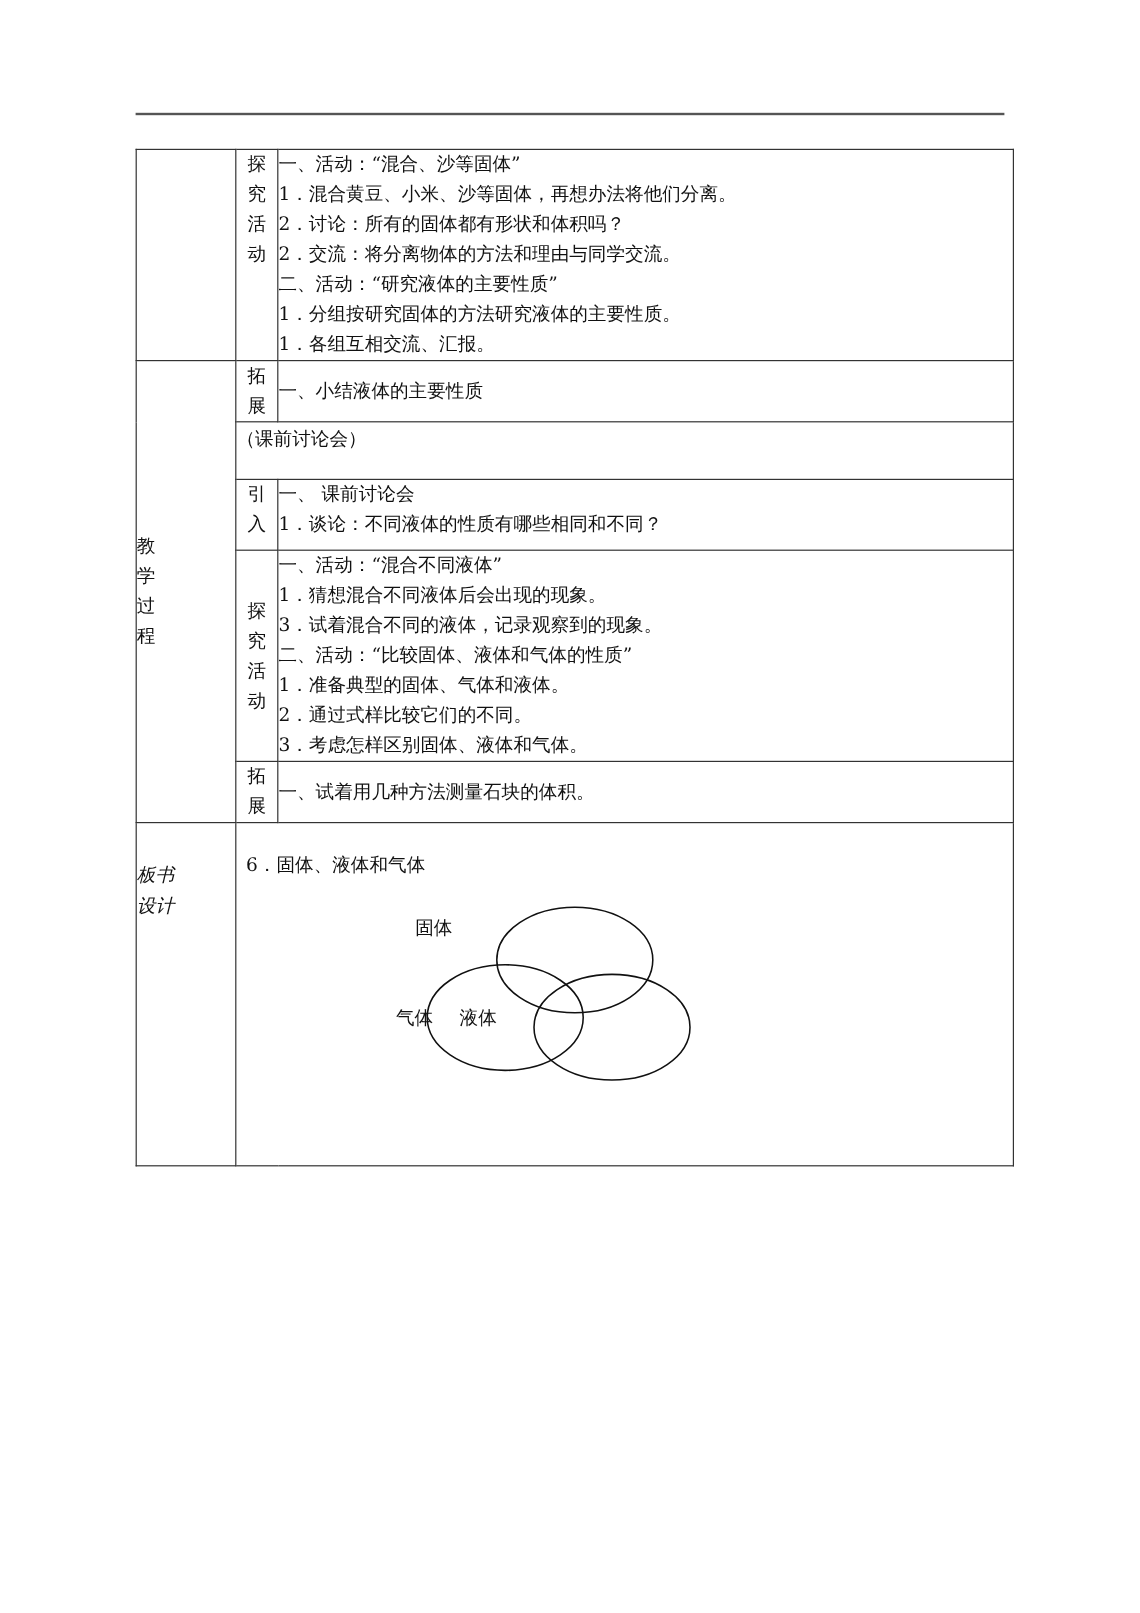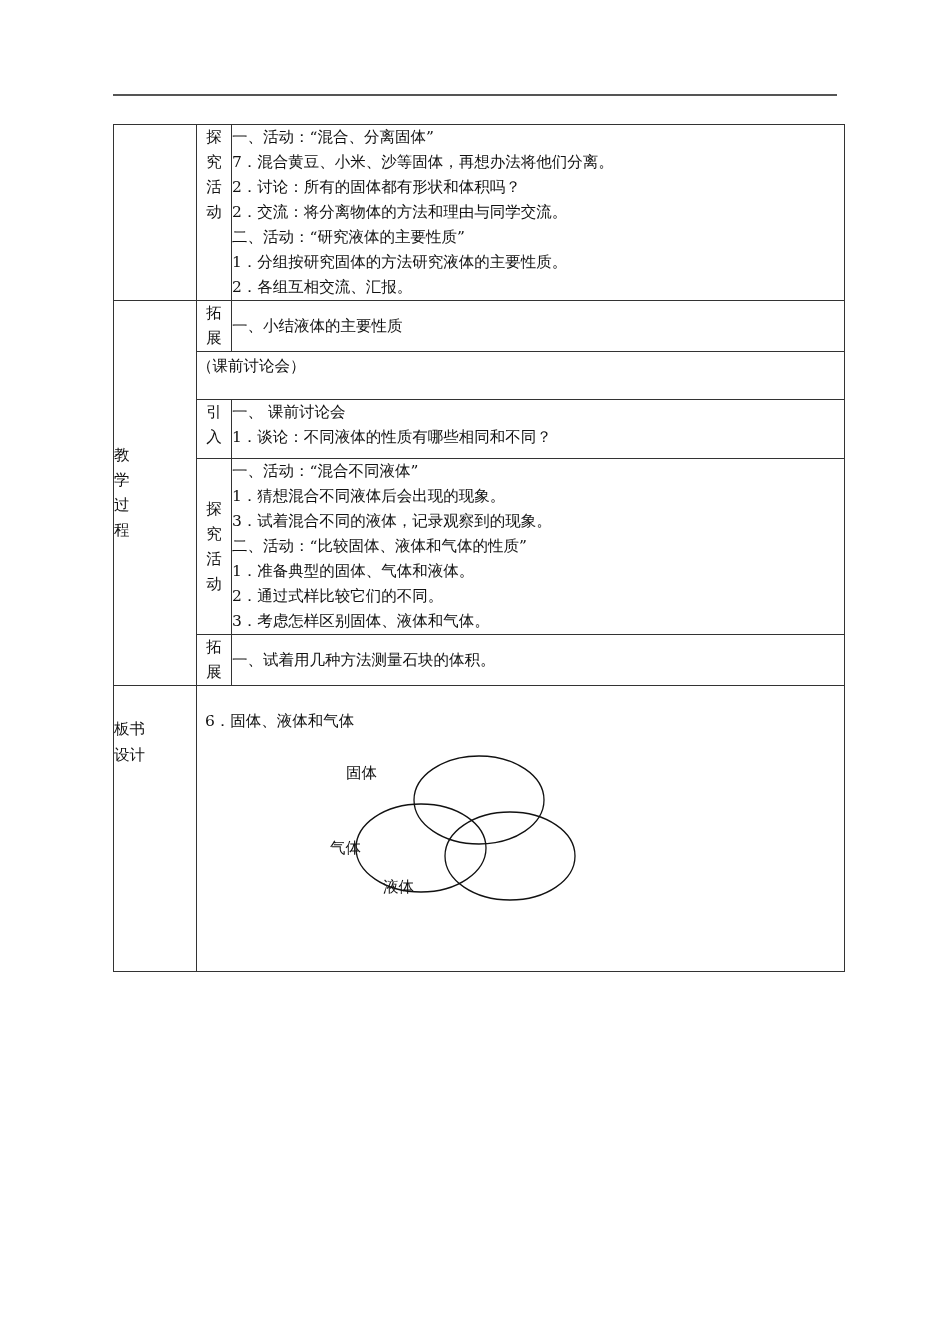--- a/index.html
+++ b/index.html
@@ -40,27 +40,27 @@
   <tbody>
       <tr style="height:175px">
     <td></td>
     <td class="vert">
       <span>探</span>
       <span>究</span>
       <span>活</span>
       <span>动</span>
     </td>
     <td class="content">
-      <div>一、活动：“混合、分离固体”</div>
-      <div>7．混合黄豆、小米、沙等固体，再想办法将他们分离。</div>
+      <div>一、活动：“混合、沙等固体”</div>
+      <div>1．混合黄豆、小米、沙等固体，再想办法将他们分离。</div>
       <div>2．讨论：所有的固体都有形状和体积吗？</div>
       <div>2．交流：将分离物体的方法和理由与同学交流。</div>
       <div>二、活动：“研究液体的主要性质”</div>
       <div>1．分组按研究固体的方法研究液体的主要性质。</div>
-      <div>2．各组互相交流、汇报。</div>
+      <div>1．各组互相交流、汇报。</div>
     </td>
   </tr>
 
   <tr style="height:51px">
     <td rowspan="5" class="section-label">
       <span>教</span>
       <span>学</span>
       <span>过</span>
       <span>程</span>
     </td>
@@ -110,32 +110,32 @@
     <td class="vert">
       <span>拓</span>
       <span>展</span>
     </td>
     <td class="content mid">
       <div>一、试着用几种方法测量石块的体积。</div>
     </td>
   </tr>
 
   <tr style="height:286px">
-    <td class="section-label" style="vertical-align:top !important; padding-top:30px; line-height:26px;">
+    <td class="section-label" style="vertical-align:top !important; padding-top:30px; line-height:26px;font-style:italic;">
       <span>板书</span>
       <span>设计</span>
     </td>
     <td colspan="2">
       <div class="board">
         <div class="board-title">6．固体、液体和气体</div>
         <svg width="648" height="284">
           <ellipse cx="282" cy="114" rx="65" ry="44" fill="none" stroke="#111" stroke-width="1.3"></ellipse>
           <ellipse cx="224" cy="162" rx="65" ry="44" fill="none" stroke="#111" stroke-width="1.3"></ellipse>
           <ellipse cx="313" cy="170" rx="65" ry="44" fill="none" stroke="#111" stroke-width="1.3"></ellipse>
         </svg>
         <div class="board-label" style="left:149px; top:76px;">固体</div>
         <div class="board-label" style="left:105px; top:151px;margin-left:28px;">气体</div>
-        <div class="board-label" style="left:186px; top:151px;margin-top:39px;">液体</div>
+        <div class="board-label" style="left:186px; top:151px;">液体</div>
       </div>
     </td>
   </tr>
 </tbody>
   </table>
 
 </body></html>

